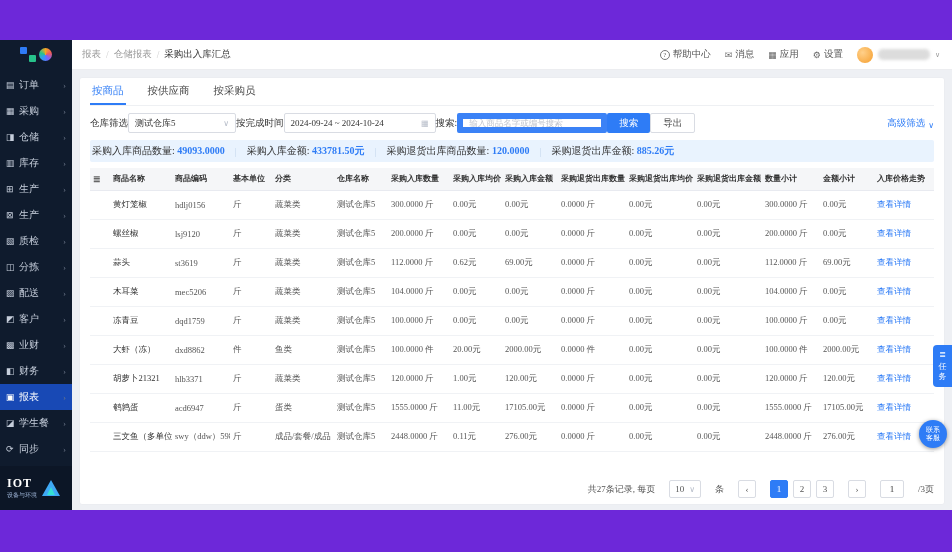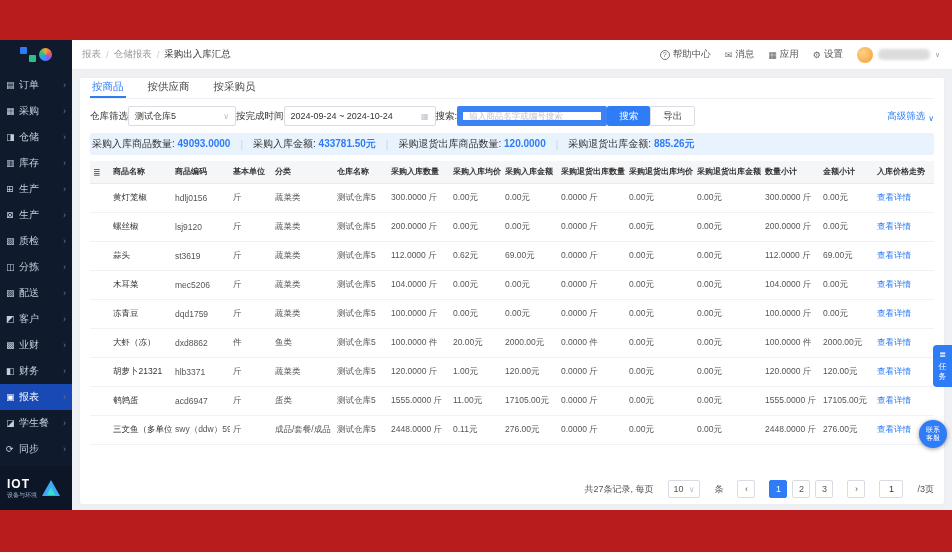--- a/index.html
+++ b/index.html
@@ -1,18 +1,18 @@
 <!DOCTYPE html>
 <html><head>
 <meta charset="utf-8">
 <style>
   *{margin:0;padding:0;box-sizing:border-box;}
   html,body{width:952px;height:552px;}
   body{background:#000;font-family:"Liberation Sans","DejaVu Sans",sans-serif;position:relative;overflow:hidden;}
-  .stage{position:absolute;inset:0;background:#b91c1c;}
+  .stage{position:absolute;inset:0;background:#6d28d9;font-family:Liberation Serif, serif;}
   .app{position:absolute;top:40px;left:0;width:952px;height:470px;background:#eef0f4;display:flex;flex-direction:column;overflow:hidden;}
 
   
   .topbar{height:30px;background:#fff;display:flex;align-items:center;flex:none;border-bottom:1px solid #ecedf0;}
   .logo-box{width:72px;height:30px;background:#0f1b2d;display:flex;align-items:center;justify-content:center;gap:3px;flex:none;}
   .logo-sq{width:7px;height:7px;border-radius:1px;}
   .logo-sq.blue{background:#2f7bf7;}
   .logo-sq.green{background:#27c28b;margin-top:8px;}
   .logo-swirl{width:13px;height:13px;border-radius:50%;background:conic-gradient(#f6a623,#f05a5a,#7b61ff,#2f9bf7,#27c28b,#f6a623);}
   .breadcrumb{display:flex;align-items:center;gap:5px;font-size:9.5px;color:#999;padding-left:10px;}
@@ -43,21 +43,21 @@
   .iot-txt{color:#fff;}
   .iot-title{font-size:12px;font-weight:bold;letter-spacing:1px;}
   .iot-sub{font-size:6px;color:#9fb6d8;white-space:nowrap;}
   .iot-tri{width:0;height:0;border-left:9px solid transparent;border-right:9px solid transparent;border-bottom:16px solid #3fa9f5;position:relative;}
   .iot-tri:after{content:"";position:absolute;left:-4px;top:7px;width:0;height:0;border-left:4px solid transparent;border-right:4px solid transparent;border-bottom:8px solid #35e0d2;}
 
   
   .content{flex:1;display:flex;flex-direction:column;padding:8px 8px 6px 8px;overflow:hidden;}
   .card{background:#fff;flex:1;border-radius:2px;padding:0 10px;display:flex;flex-direction:column;overflow:hidden;box-shadow:0 0 2px rgba(0,0,0,.05);}
 
-  .tabs{display:flex;gap:20px;border-bottom:1px solid #eef0f3;height:21px;flex:none;}
+  .tabs{display:flex;gap:20px;border-bottom:1px solid #eef0f3;height:28px;flex:none;}
   .tab{font-size:10.5px;color:#444;display:flex;align-items:center;border-bottom:2px solid transparent;cursor:pointer;padding:0 2px;}
   .tab.active{color:#2e7cf6;border-bottom-color:#2e7cf6;}
 
   .filters{display:flex;align-items:center;padding:7px 0;font-size:9.5px;color:#333;flex:none;}
   .f-label{white-space:nowrap;}
   .select,.date-input{border:1px solid #d9dce3;border-radius:2px;height:20px;display:flex;align-items:center;justify-content:space-between;padding:0 6px;background:#fff;cursor:pointer;font-size:9px;color:#333;gap:4px;}
   .select{width:108px;}
   .date-input{width:152px;}
   .in-caret{color:#b6bcc8;font-size:8px;}
   .search-input{border:6px solid #3b82f6;border-radius:2px;height:20px;width:150px;padding:0 6px;font-size:8.5px;color:#333;outline:none;font-family:inherit;}

